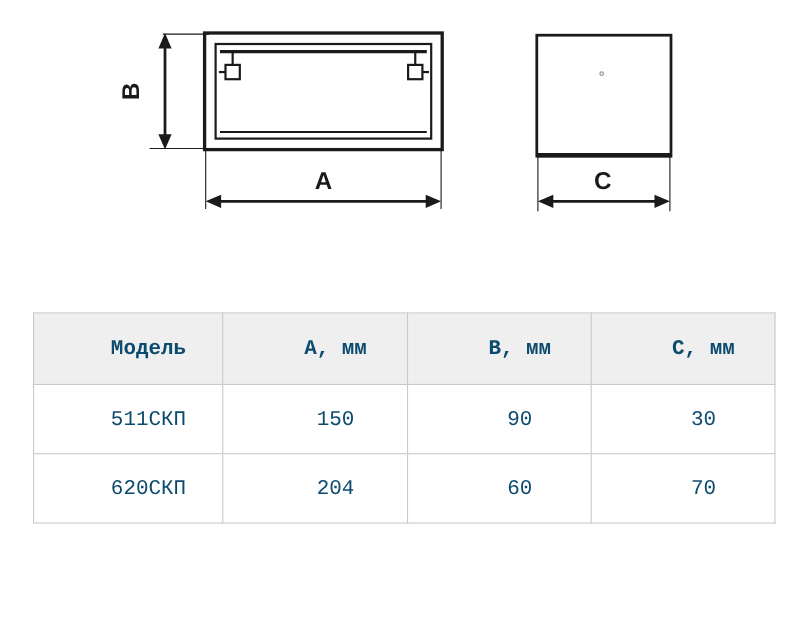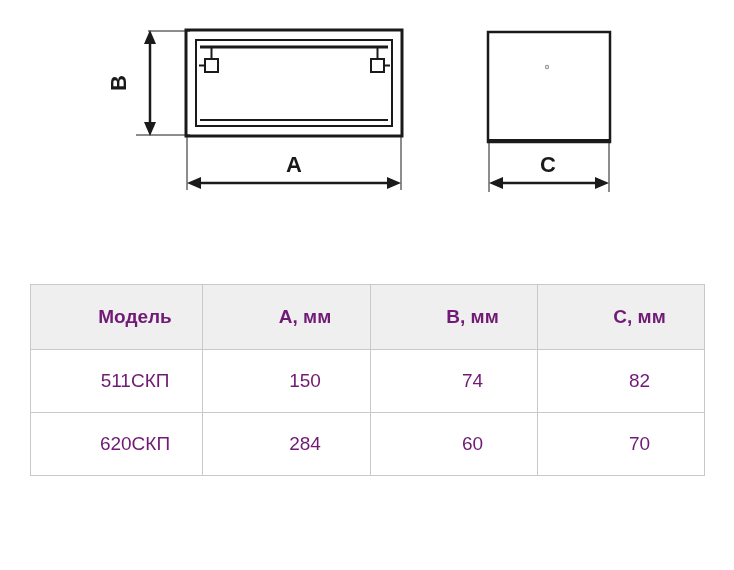--- a/index.html
+++ b/index.html
@@ -32,22 +32,22 @@
     top: 284px;
     width: 674px;
     border-collapse: collapse;
     table-layout: fixed;
   }
   #spec-table th,
   #spec-table td {
     border: 1px solid #c9c9c9;
     text-align: center;
     font-size: 19px;
-    color: #701a75;
-    font-family: Liberation Sans, sans-serif;
+    color: #0c4a6e;
+    font-family: Liberation Mono, monospace;
     padding-left: 38px;
   }
   #spec-table thead th {
     background: #efefef;
     font-weight: bold;
     height: 62px;
     font-size: 19px;
   }
   #spec-table tbody td {
     height: 60px;
@@ -142,23 +142,23 @@
       <th>Модель</th>
       <th>A, мм</th>
       <th>B, мм</th>
       <th>C, мм</th>
     </tr>
   </thead>
   <tbody>
     <tr>
       <td>511СКП</td>
       <td>150</td>
-      <td>74</td>
-      <td>82</td>
+      <td>90</td>
+      <td>30</td>
     </tr>
     <tr>
       <td>620СКП</td>
-      <td>284</td>
+      <td>204</td>
       <td>60</td>
       <td>70</td>
     </tr>
   </tbody>
 </table>
 
 </body></html>

